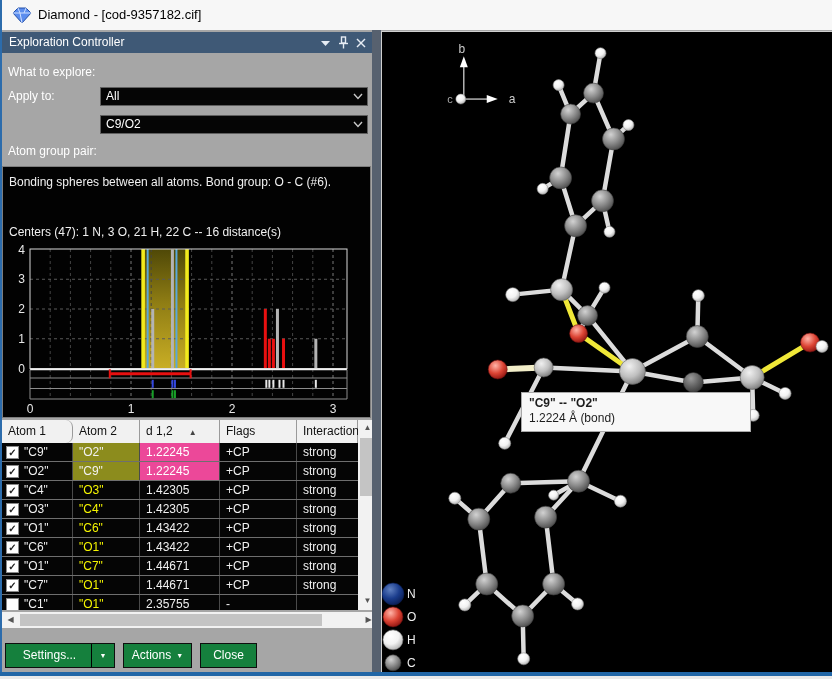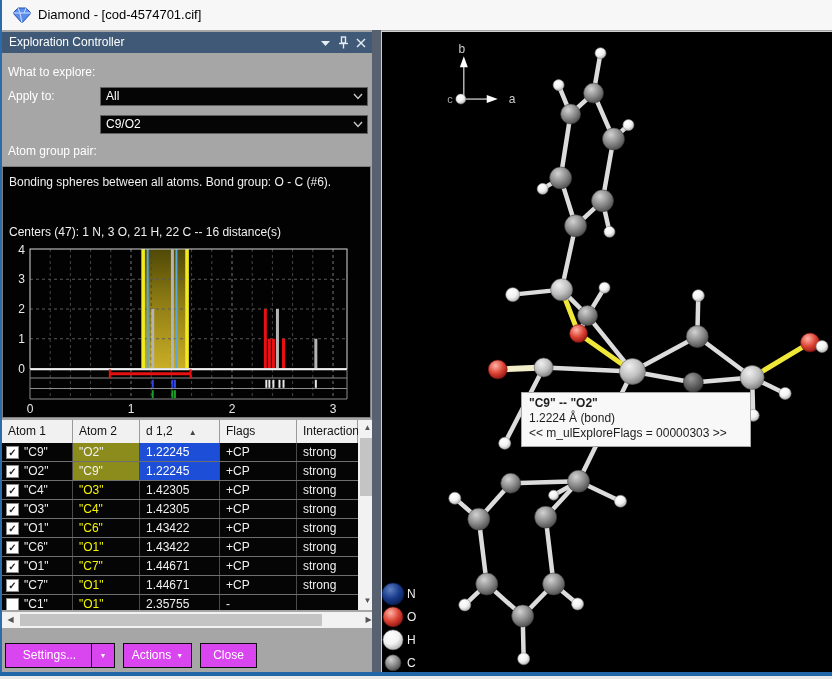--- a/index.html
+++ b/index.html
@@ -34,33 +34,33 @@
   .hcell{box-sizing:border-box;border-right:1px solid #9a9a9a;color:#111;font-size:12px;
          line-height:22px;padding-left:6px;position:relative;}
   .hcell .sort{font-size:8px;color:#444;margin-left:16px;}
   #grid-body{left:0;top:413px;width:356px;height:167px;overflow:hidden;background:#000;}
   .trow{position:relative;width:356px;height:19px;background:#050505;border-bottom:1px solid #6f6f6f;
         box-sizing:border-box;display:flex;}
   .tcell{box-sizing:border-box;border-right:1px solid #4a4a4a;font-size:12px;line-height:18px;
          color:#f0f0f0;padding-left:6px;overflow:hidden;white-space:nowrap;}
   .tcell.a2{color:#f5f500;}
   .tcell.olive{background:#8c8c1d;color:#f2f2f2;}
-  .tcell.blue{background:#1d4ed8;color:#fff;}
+  .tcell.blue{background:#ec4899;color:#fff;}
   .cb{display:inline-block;width:11px;height:11px;background:#fff;border:1px solid #8a8a8a;
       margin:3px 5px 0 4px;vertical-align:top;text-align:center;font-size:10px;line-height:11px;
       color:#222;font-weight:bold;}
   
   .sbar{background:#f2f2f2;}
   #vscroll{left:356px;top:390px;width:19px;height:190px;}
   #hscroll{left:0;top:582px;width:375px;height:16px;}
   .sbtn{position:absolute;background:#f2f2f2;color:#555;text-align:center;}
   .sthumb{position:absolute;background:#c4c4c4;}
   .tri{font-size:8px;line-height:16px;}
   
-  .btn{position:absolute;top:613px;height:25px;background:#d946ef;border:1px solid #0e0e0e;
+  .btn{position:absolute;top:613px;height:25px;background:#15803d;border:1px solid #0e0e0e;
        box-sizing:border-box;color:#fff;font-size:12px;text-align:center;line-height:23px;}
   .btn .caret{font-size:7px;margin-left:5px;vertical-align:1px;}
   #btn-settings{left:3px;width:110px;}
   #btn-settings .split{position:absolute;right:0;top:0;width:22px;height:23px;border-left:1px solid #000;
                        line-height:23px;font-size:7px;}
   #btn-settings .main{position:absolute;left:0;top:0;width:87px;}
   #btn-actions{left:121px;width:69px;}
   #btn-close{left:198px;width:57px;}
   
   #splitter{left:372px;top:30px;width:9px;height:642px;background:#57616f;}
@@ -76,21 +76,21 @@
 <body>
 
 <div class="abs" id="win-border-left"></div>
 <div class="abs" id="titlebar">
   <svg class="abs" style="left:10px;top:7px;" width="20" height="17" viewBox="0 0 20 17">
     <polygon points="1,6 6,1 14,1 19,6 10,16" fill="#5b8dee" stroke="#2450a8" stroke-width="1"></polygon>
     <polyline points="1,6 19,6" stroke="#cfe0ff" stroke-width="1" fill="none"></polyline>
     <polyline points="6,1 8,6 10,16" stroke="#cfe0ff" stroke-width="1" fill="none"></polyline>
     <polyline points="14,1 12,6" stroke="#cfe0ff" stroke-width="1" fill="none"></polyline>
   </svg>
-  <span class="ttl">Diamond - [cod-4574701.cif]</span>
+  <span class="ttl">Diamond - [cod-9357182.cif]</span>
 </div>
 
 <div class="abs" id="left-panel">
   <div class="abs" id="panel-header">
     <span class="ph-title">Exploration Controller</span>
     <span class="ph-icons">
       <svg width="11" height="8" viewBox="0 0 11 8">
         <polygon points="1,2 10,2 5.5,7" fill="#e6ecf4"></polygon>
       </svg>
       <svg width="11" height="13" viewBox="0 0 11 13">
@@ -201,21 +201,21 @@
         <text x="22" y="175.75" text-anchor="end" fill="#e8e8e8" font-size="12px">1</text>
         <text x="22" y="205.5" text-anchor="end" fill="#e8e8e8" font-size="12px">0</text>
         <text x="27" y="246" text-anchor="middle" fill="#e8e8e8" font-size="12px">0</text>
         <text x="128" y="246" text-anchor="middle" fill="#e8e8e8" font-size="12px">1</text>
         <text x="229" y="246" text-anchor="middle" fill="#e8e8e8" font-size="12px">2</text>
         <text x="330" y="246" text-anchor="middle" fill="#e8e8e8" font-size="12px">3</text>
       </svg>
   </div>
 
   <div class="abs" id="grid-header">
-      <div class="hcell" style="width: 71px;">Atom 1</div>
+      <div class="hcell" style="width: 71px; border-radius: 7px;">Atom 1</div>
       <div class="hcell" style="width: 67px;">Atom 2</div>
       <div class="hcell" style="width: 80px;">d 1,2<span class="sort">▲</span></div>
       <div class="hcell" style="width: 77px;">Flags</div>
       <div class="hcell" style="width: 61px;">Interaction</div>
     </div>
   <div class="abs" id="grid-body">
       <div class="trow">
         <div class="tcell" style="width: 71px; padding-left: 0px;"><span class="cb">✓</span><span>"C9"</span></div>
         <div class="tcell a2 olive" style="width: 67px;">"O2"</div>
         <div class="tcell blue" style="width: 80px;">1.22245</div>
@@ -442,18 +442,17 @@
         <text x="406" y="621" fill="#f0f0f0" font-size="12px">O</text>
         <circle cx="392" cy="640" r="10" fill="url(#gH)" stroke="#8a8a8a" stroke-width="0.6"></circle>
         <text x="406" y="644" fill="#f0f0f0" font-size="12px">H</text>
         <circle cx="392" cy="663" r="8" fill="url(#gC)" stroke="#3f3f3f" stroke-width="0.6"></circle>
         <text x="406" y="667" fill="#f0f0f0" font-size="12px">C</text>
       </g>
     </svg>
   <div id="tooltip">
     <div class="tl1">"C9" -- "O2"</div>
     <div>1.2224 Å (bond)</div>
-    <div>&lt;&lt; m_ulExploreFlags = 00000303 &gt;&gt;</div>
   </div>
 </div>
 
 <div class="abs" id="win-border-bottom1"></div>
 <div class="abs" id="win-border-bottom2"></div>
 
 </body></html>

